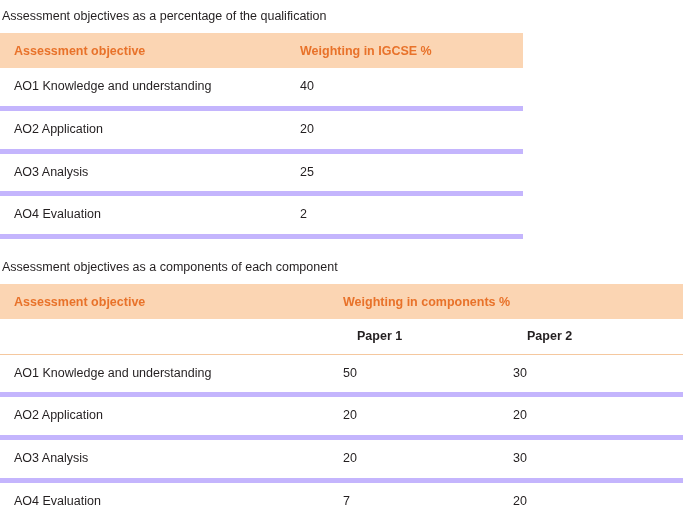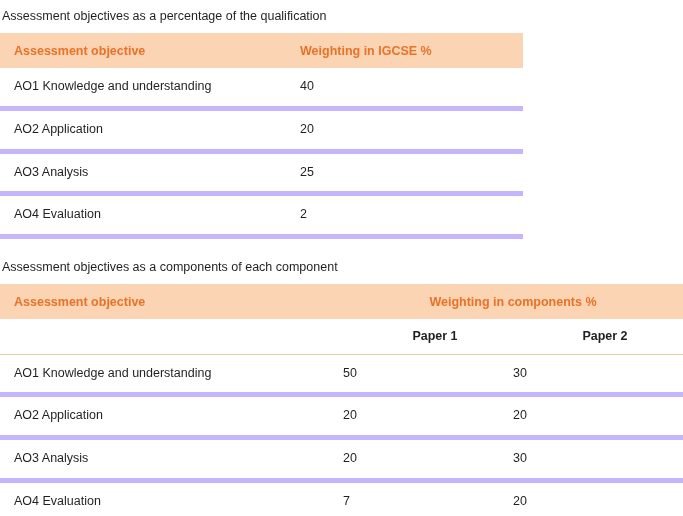--- a/index.html
+++ b/index.html
@@ -50,29 +50,29 @@
     font-size: 12.5px;
     text-align: left;
     padding: 9px 0 9px 14px;
     height: 17px;
     vertical-align: middle;
   }
   .tbl-one thead th.col-a { width: 300px; }
   .tbl-one thead th.col-b { width: 223px; text-align: left; padding-left: 0; }
 
   .tbl-two thead th.col-a { width: 343px; }
-  .tbl-two thead th.col-b { width: 340px; text-align: center; padding-left: 0; }
+  .tbl-two thead th.col-b { width: 340px; padding-left: 0; }
 
   .subhead td {
     font-weight: bold;
     font-size: 12.5px;
     color: #231f20;
     padding: 10px 0 9px 14px;
     border-bottom: 1px solid #f5c89f;
-    text-align: center;
+    text-align: left;
   }
   .subhead td.blank {
     border-bottom: 1px solid #f5c89f;
   }
   tbody td {
     padding: 11px 0 11px 14px;
     border-bottom: 5px solid #c4b5fd;
     vertical-align: middle;
     line-height: 1.25;
   }

